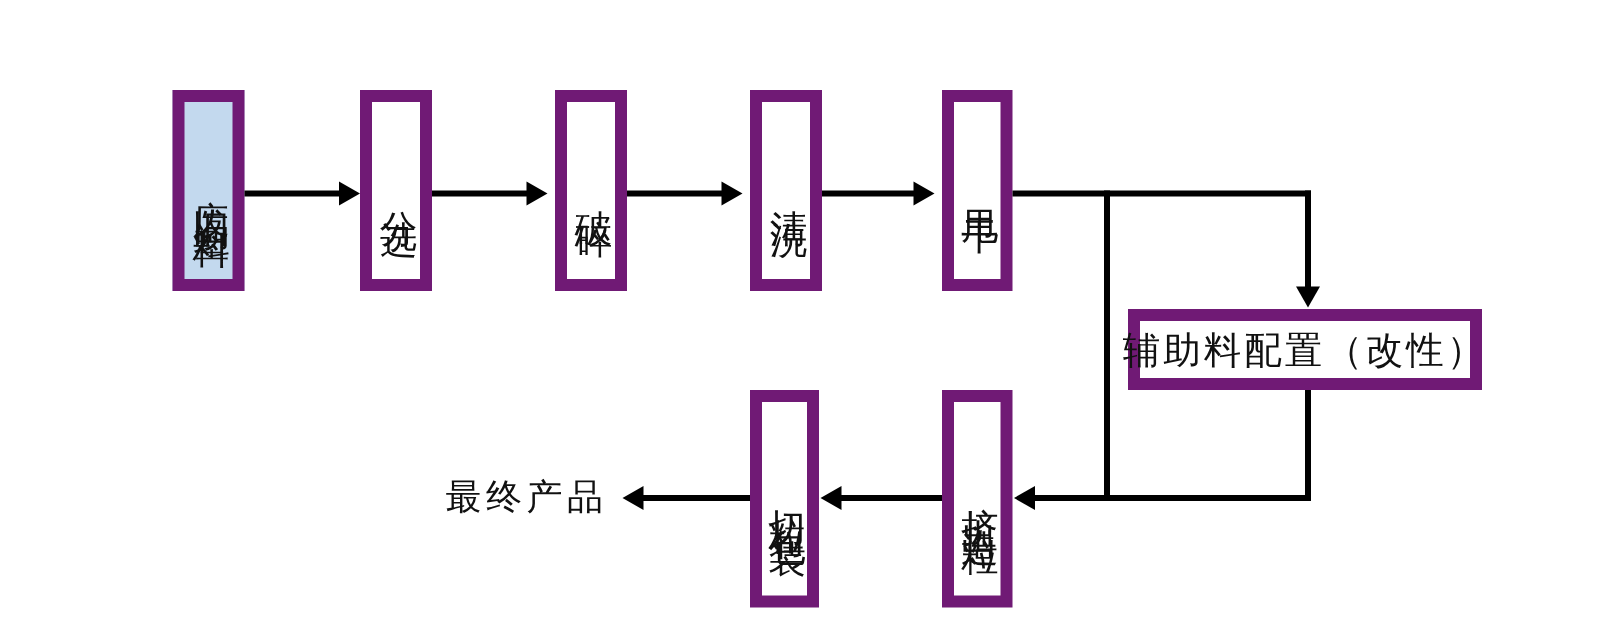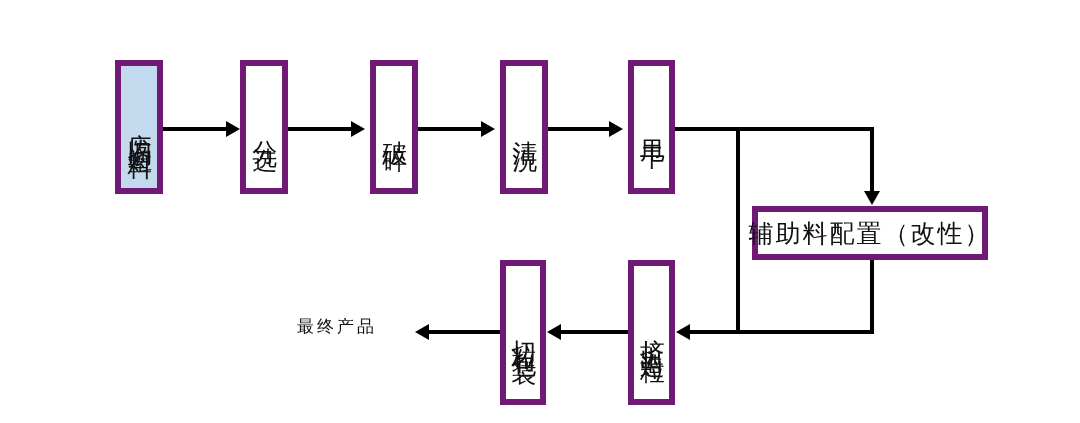--- a/index.html
+++ b/index.html
@@ -11,21 +11,21 @@
     position: relative;
     width: 1080px;
     height: 423px;
     background: #ffffff;
     overflow: hidden;
     font-family: "Liberation Serif", "DejaVu Serif", serif;
   }
   .node {
     position: absolute;
     box-sizing: border-box;
-    border: 6px solid #701a75;
+    border: 8px solid #701a75;
     background: #ffffff;
     display: flex;
     align-items: center;
     justify-content: center;
     color: #111111;
   }
   .node.filled {
     background: #c3d9ee;
   }
   .node .label-v {
@@ -36,21 +36,21 @@
     line-height: 1.05;
     white-space: nowrap;
   }
   .node .label-h {
     font-size: 25px;
     letter-spacing: 2px;
     white-space: nowrap;
   }
   .free-label {
     position: absolute;
-    font-size: 17px;
+    font-size: 24px;
     letter-spacing: 3px;
     color: #111111;
     white-space: nowrap;
   }
   .edge-h {
     position: absolute;
     height: 4px;
     background: #000000;
   }
   .edge-v {

